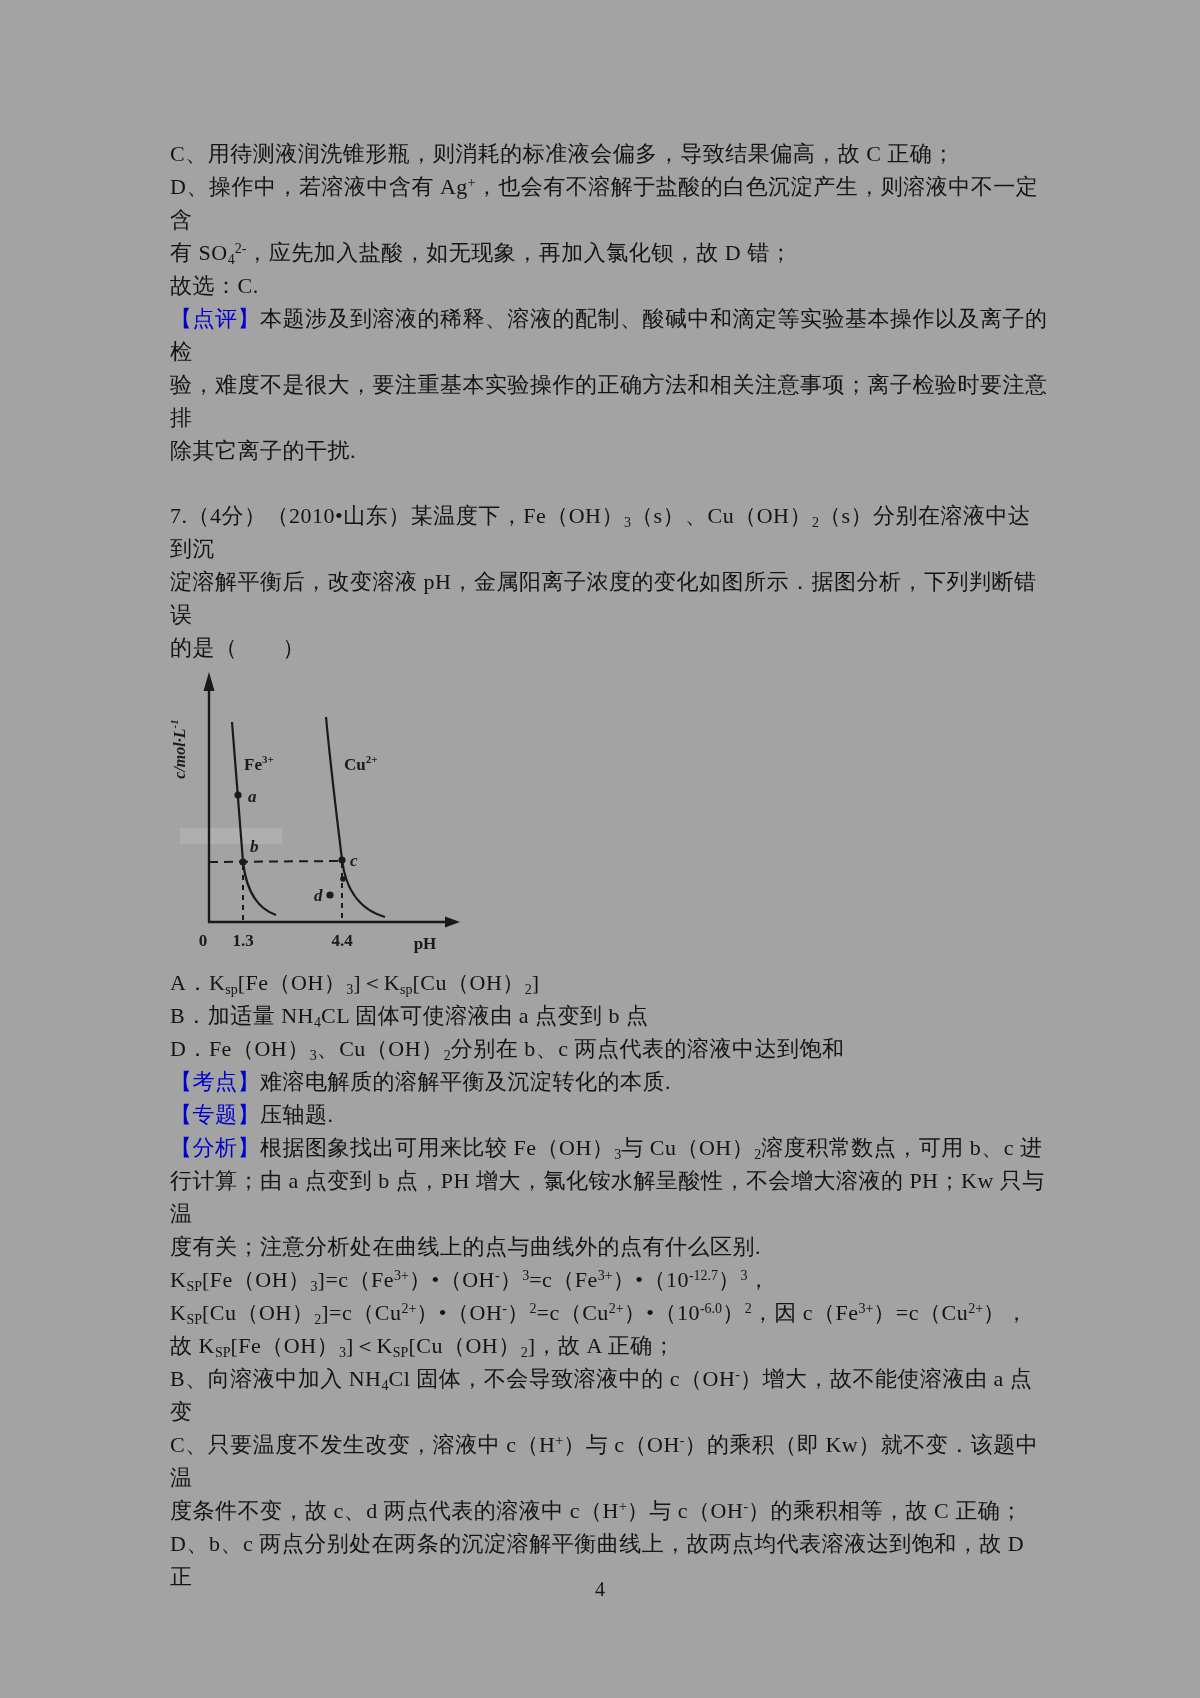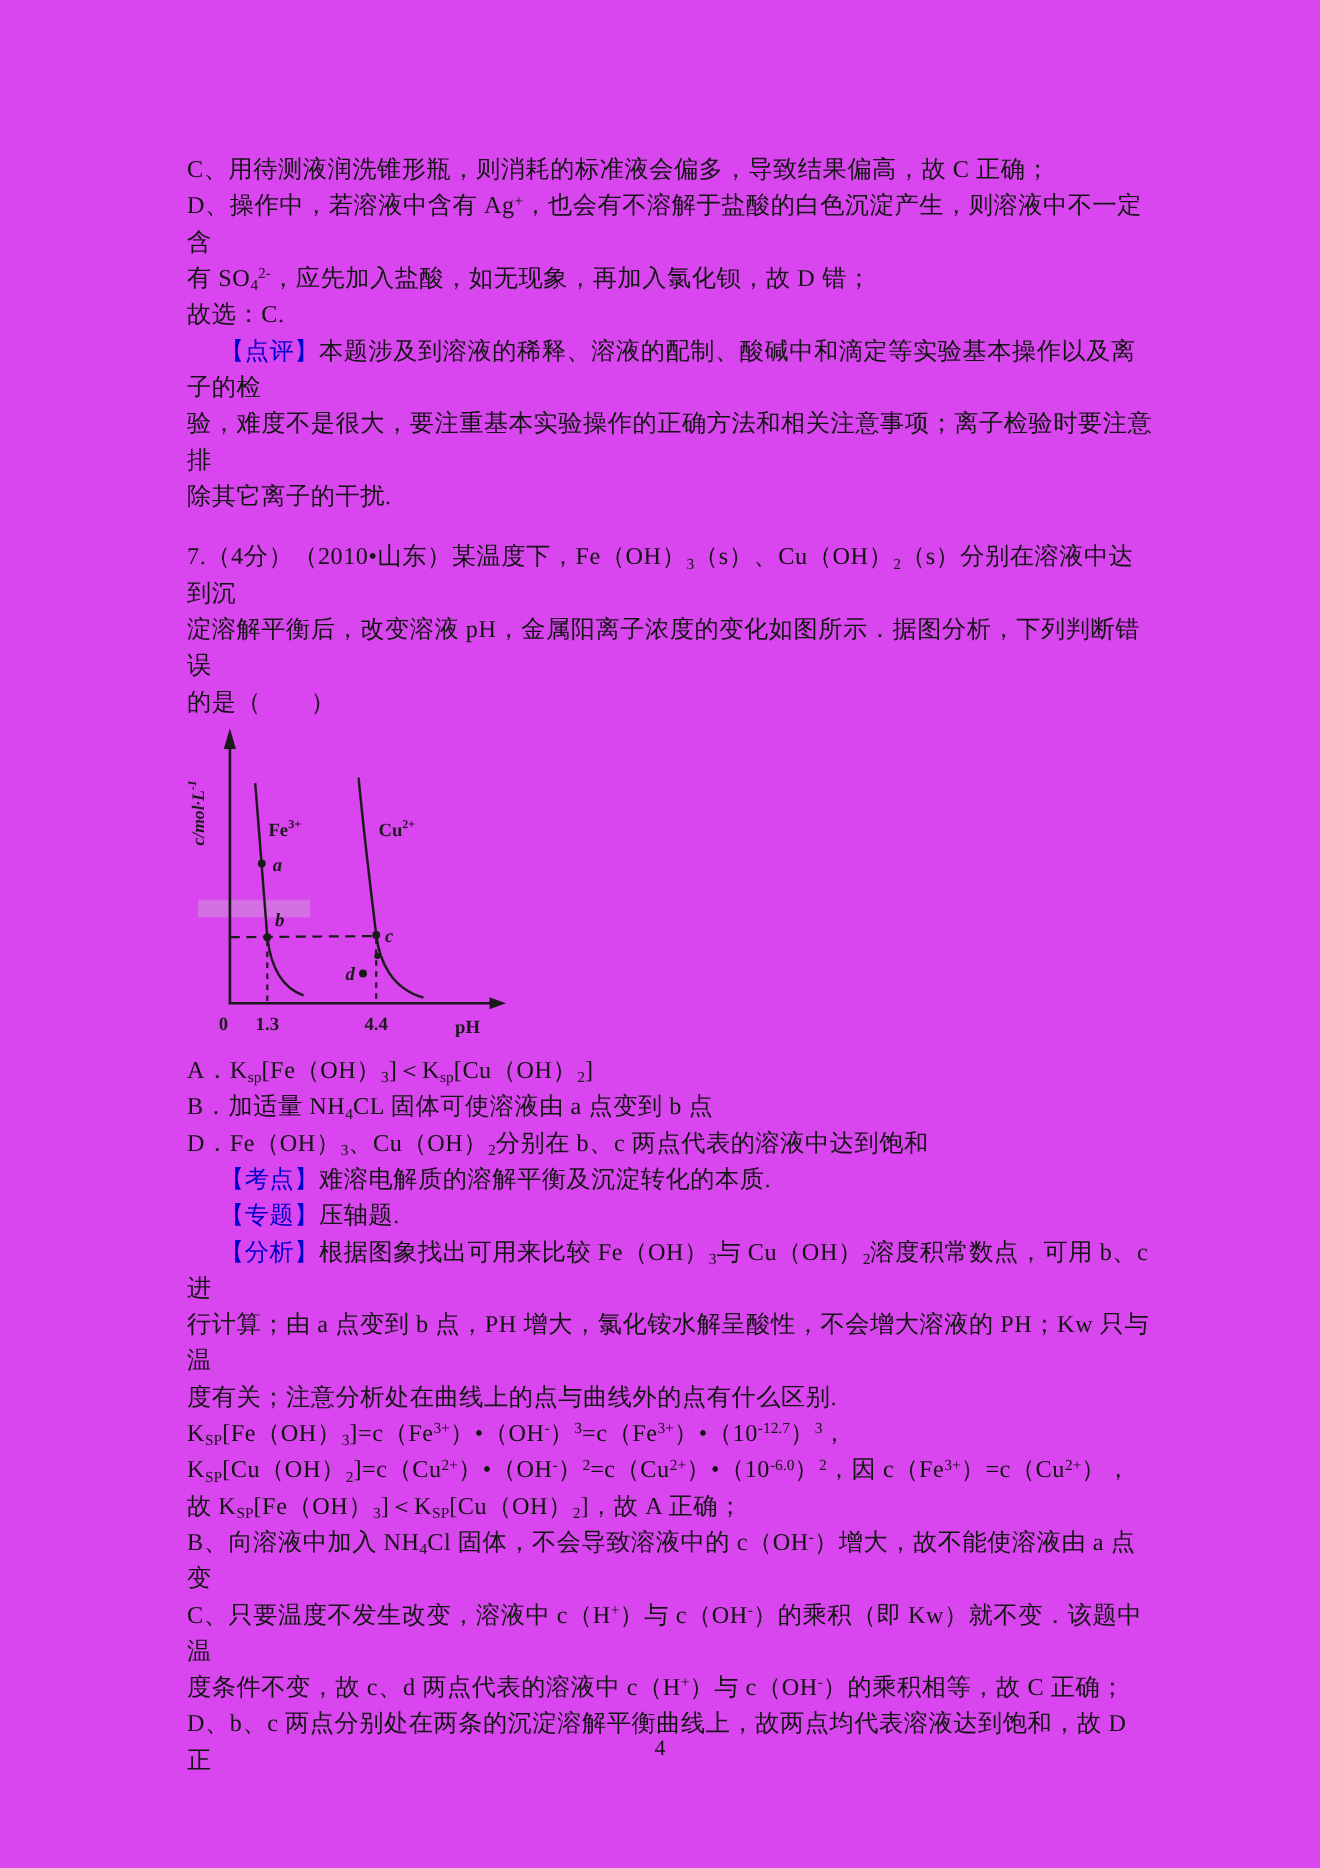--- a/index.html
+++ b/index.html
@@ -1,29 +1,29 @@
 <!DOCTYPE html>
 <html style="--label-blue: #0000cc; --ink: #141414;"><head>
 <meta charset="utf-8">
 <style>
   :root { --label-blue: #0000cc; --ink: #141414; }
   * { margin: 0; padding: 0; box-sizing: border-box; }
   body { background: #ffffff; }
   .page {
     position: relative; width: 1200px; height: 1698px;
-    background: #d946ef; overflow: hidden;
+    background: #a3a3a3; overflow: hidden;
     font-family: "Liberation Serif", "DejaVu Serif", serif;
     color: var(--ink);
   }
   .content { position: absolute; left: 170px; top: 137px; width: 880px; }
   .line { font-size: 22px; line-height: 33px; letter-spacing: 0.5px; }
   .line sup { font-size: 14px; line-height: 0; vertical-align: 7px; letter-spacing: 0; }
   .line sub { font-size: 14px; line-height: 0; vertical-align: -4px; letter-spacing: 0; }
-  .lbl { color: var(--label-blue); margin-left: 30px; }
-  .gap-top { margin-top: 22px; }
+  .lbl { color: var(--label-blue); }
+  .gap-top { margin-top: 32px; }
   .figure { display: block; margin: -18px 0 0 -6px; }
   .page-num {
     position: absolute; top: 1578px; left: 0; width: 100%;
     text-align: center; font-size: 20px; color: var(--ink);
   }
 </style>
 </head>
 <body>
 
 <div class="page">

